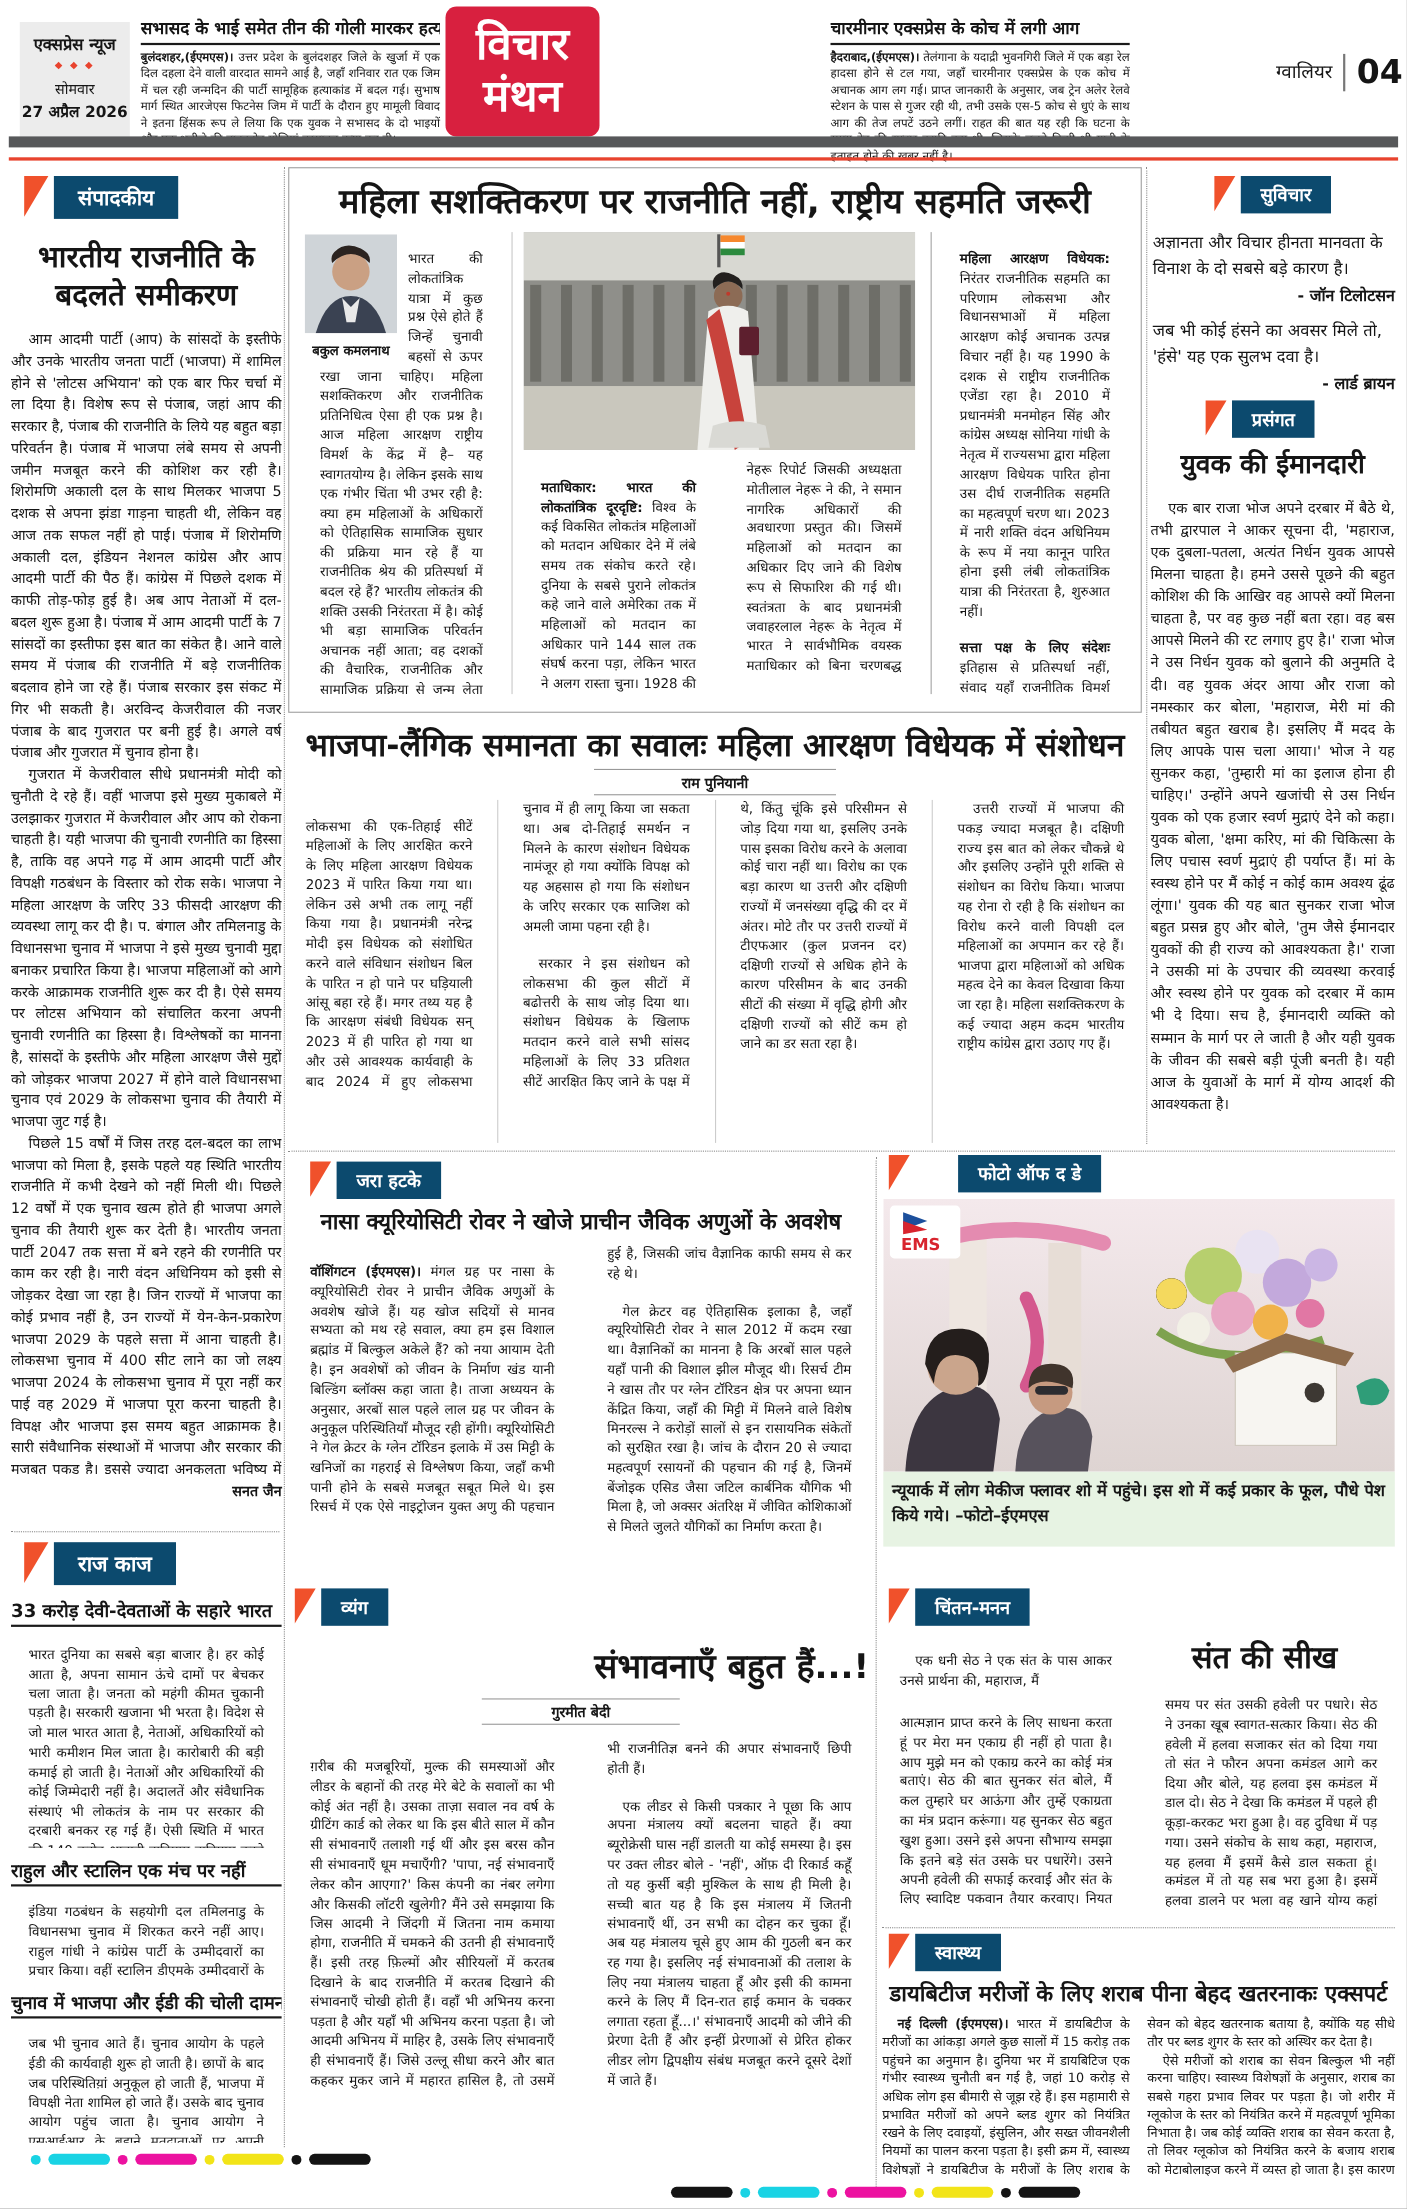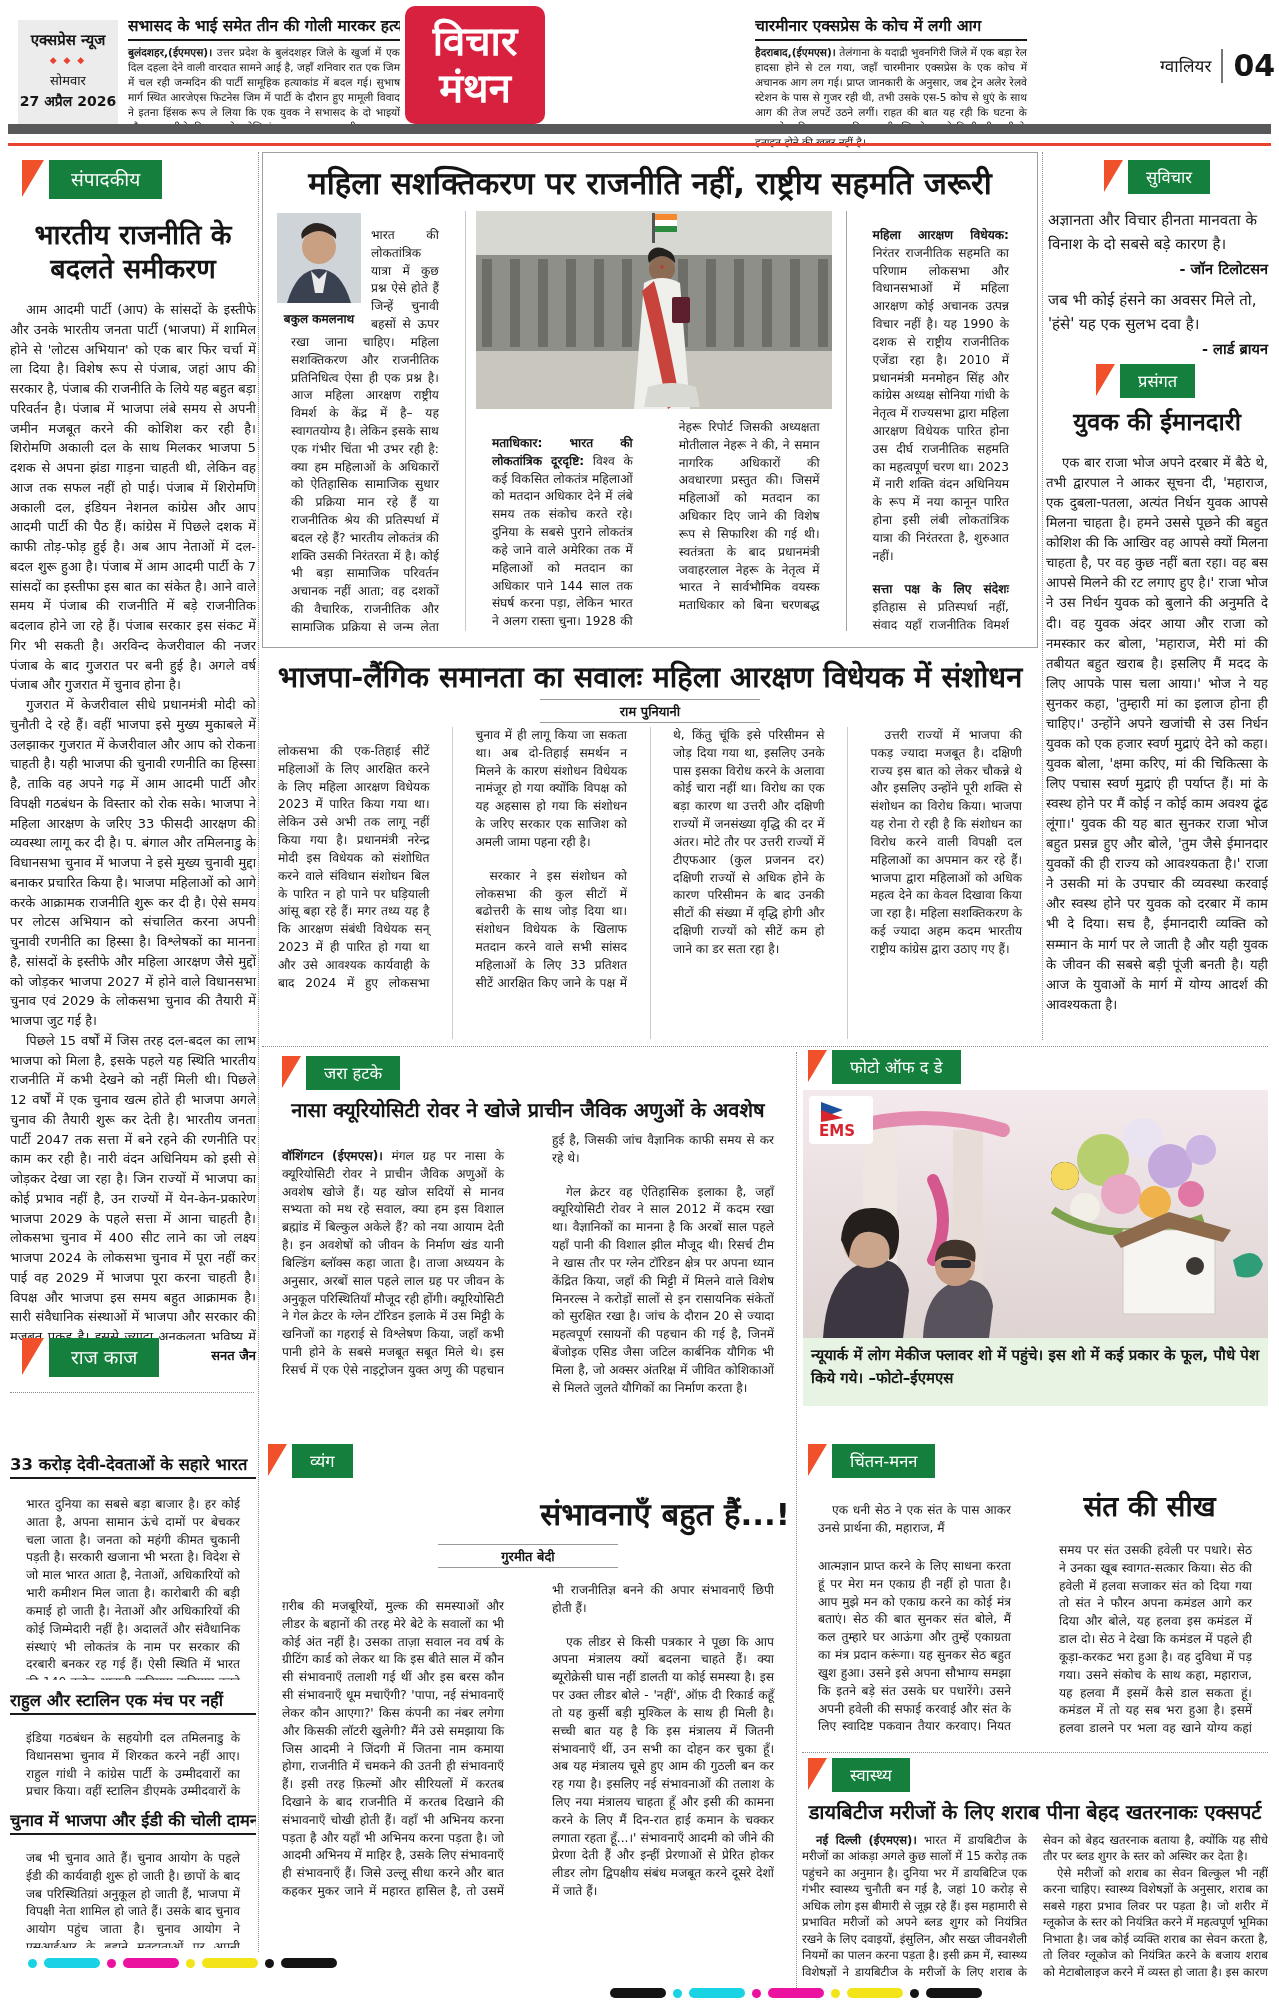--- a/index.html
+++ b/index.html
@@ -18,21 +18,21 @@
   .vicharbox{background:#d8203f;border-radius:10px;color:#fff;text-align:center;
     font-weight:bold;font-size:40px;line-height:1.18;padding-top:12px;}
   .gwal{display:flex;align-items:center;gap:10px;}
   .gwal .city{font-size:17px;border-right:2px solid #777;padding-right:10px;line-height:2;}
   .gwal .pg{font-size:30px;font-weight:bold;}
   .darkbar{background:#57585a;}
   .redline{background:#e8432e;}
   
   .badge{position:absolute;display:flex;align-items:flex-start;background:#fff;}
   .tri{width:0;height:0;border-top:37px solid #f0512b;border-right:22px solid transparent;margin-right:5px;}
-  .blbl{background:#15803d;color:#fff;font-weight:normal;font-size:19px;padding:6px 22px 7px;text-align:center;}
+  .blbl{background:#0c4a6e;color:#fff;font-weight:bold;font-size:19px;padding:6px 22px 7px;text-align:center;}
   .badge.small .tri{border-top-width:32px;border-right-width:19px;}
   .badge.small .blbl{font-size:16.5px;padding:5px 18px 6px;}
   
   .vdot{border-left:1px dotted #8a8a8a;}
   .hdot{border-top:1px dotted #8a8a8a;}
   
   .bt{font-size:13px;line-height:1.52;text-align:justify;overflow:hidden;}
   .bt p{margin:0;text-indent:16px;}
   .bt12{font-size:12.2px;line-height:1.46;text-align:justify;overflow:hidden;}
   .bt12 p{margin:16px;text-indent:14px;}
@@ -117,21 +117,21 @@
   </div>
   <div class="abs edhead" style="left:10px;top:218px;width:246px;">भारतीय राजनीति के बदलते समीकरण</div>
   <div class="abs bt" style="left:10px;top:300px;width:246px;height:1040px;">
     <p>आम आदमी पार्टी (आप) के सांसदों के इस्तीफे और उनके भारतीय जनता पार्टी (भाजपा) में शामिल होने से 'लोटस अभियान' को एक बार फिर चर्चा में ला दिया है। विशेष रूप से पंजाब, जहां आप की सरकार है, पंजाब की राजनीति के लिये यह बहुत बड़ा परिवर्तन है। पंजाब में भाजपा लंबे समय से अपनी जमीन मजबूत करने की कोशिश कर रही है। शिरोमणि अकाली दल के साथ मिलकर भाजपा 5 दशक से अपना झंडा गाड़ना चाहती थी, लेकिन वह आज तक सफल नहीं हो पाई। पंजाब में शिरोमणि अकाली दल, इंडियन नेशनल कांग्रेस और आप आदमी पार्टी की पैठ हैं। कांग्रेस में पिछले दशक में काफी तोड़-फोड़ हुई है। अब आप नेताओं में दल-बदल शुरू हुआ है। पंजाब में आम आदमी पार्टी के 7 सांसदों का इस्तीफा इस बात का संकेत है। आने वाले समय में पंजाब की राजनीति में बड़े राजनीतिक बदलाव होने जा रहे हैं। पंजाब सरकार इस संकट में गिर भी सकती है। अरविन्द केजरीवाल की नजर पंजाब के बाद गुजरात पर बनी हुई है। अगले वर्ष पंजाब और गुजरात में चुनाव होना है।</p>
     <p>गुजरात में केजरीवाल सीधे प्रधानमंत्री मोदी को चुनौती दे रहे हैं। वहीं भाजपा इसे मुख्य मुकाबले में उलझाकर गुजरात में केजरीवाल और आप को रोकना चाहती है। यही भाजपा की चुनावी रणनीति का हिस्सा है, ताकि वह अपने गढ़ में आम आदमी पार्टी और विपक्षी गठबंधन के विस्तार को रोक सके। भाजपा ने महिला आरक्षण के जरिए 33 फीसदी आरक्षण की व्यवस्था लागू कर दी है। प. बंगाल और तमिलनाडु के विधानसभा चुनाव में भाजपा ने इसे मुख्य चुनावी मुद्दा बनाकर प्रचारित किया है। भाजपा महिलाओं को आगे करके आक्रामक राजनीति शुरू कर दी है। ऐसे समय पर लोटस अभियान को संचालित करना अपनी चुनावी रणनीति का हिस्सा है। विश्लेषकों का मानना है, सांसदों के इस्तीफे और महिला आरक्षण जैसे मुद्दों को जोड़कर भाजपा 2027 में होने वाले विधानसभा चुनाव एवं 2029 के लोकसभा चुनाव की तैयारी में भाजपा जुट गई है।</p>
     <p>पिछले 15 वर्षों में जिस तरह दल-बदल का लाभ भाजपा को मिला है, इसके पहले यह स्थिति भारतीय राजनीति में कभी देखने को नहीं मिली थी। पिछले 12 वर्षों में एक चुनाव खत्म होते ही भाजपा अगले चुनाव की तैयारी शुरू कर देती है। भारतीय जनता पार्टी 2047 तक सत्ता में बने रहने की रणनीति पर काम कर रही है। नारी वंदन अधिनियम को इसी से जोड़कर देखा जा रहा है। जिन राज्यों में भाजपा का कोई प्रभाव नहीं है, उन राज्यों में येन-केन-प्रकारेण भाजपा 2029 के पहले सत्ता में आना चाहती है। लोकसभा चुनाव में 400 सीट लाने का जो लक्ष्य भाजपा 2024 के लोकसभा चुनाव में पूरा नहीं कर पाई वह 2029 में भाजपा पूरा करना चाहती है। विपक्ष और भाजपा इस समय बहुत आक्रामक है। सारी संवैधानिक संस्थाओं में भाजपा और सरकार की मजबूत पकड़ है। इससे ज्यादा अनुकूलता भविष्य में नहीं मिल सकती है।</p>
 
   </div>
   <div class="abs sig" style="left:10px;top:1346px;width:246px;">सनत जैन</div>
 
-  <div class="badge" style="left:22px;top:1338px;">
+  <div class="badge" style="left:22px;top:1402px;">
     <span class="tri"></span>
     <span class="blbl">राज काज</span>
   </div>
   <div class="abs subhead" style="left:10px;top:1452px;width:246px;">33 करोड़ देवी-देवताओं के सहारे भारत</div>
   <div class="abs bt12" style="left:10px;top:1480px;width:246px;height:200px;">
     <p style="text-indent:0">भारत दुनिया का सबसे बड़ा बाजार है। हर कोई आता है, अपना सामान ऊंचे दामों पर बेचकर चला जाता है। जनता को महंगी कीमत चुकानी पड़ती है। सरकारी खजाना भी भरता है। विदेश से जो माल भारत आता है, नेताओं, अधिकारियों को भारी कमीशन मिल जाता है। कारोबारी की बड़ी कमाई हो जाती है। नेताओं और अधिकारियों की कोई जिम्मेदारी नहीं है। अदालतें और संवैधानिक संस्थाएं भी लोकतंत्र के नाम पर सरकार की दरबारी बनकर रह गई हैं। ऐसी स्थिति में भारत की 140 करोड़ आबादी त्राहिमाम त्राहिमाम करते हुए, 33 करोड़ देवी देवताओं को याद करके बाल बच्चों का पेट पाल रही है। गहना गुरिया बिक गया। कर्ज अलग से चढ़ गया है। सरकार ने अच्छी तरह से समझा दिया है। देवी देवता ही तुम्हारी रक्षा कर सकते हैं। हर चार-पांच के बीच में एक देवी देवता है। फिर चिंता करने जैसी कोई बात भी नहीं है। जय श्री राम बोलो, कष्ट अपने आप दूर हो जाएंगे।</p>
   </div>
   <div class="abs subhead" style="left:10px;top:1688px;width:246px;">राहुल और स्टालिन एक मंच पर नहीं</div>
   <div class="abs bt12" style="left:10px;top:1714px;width:246px;height:88px;">
     <p style="text-indent:0">इंडिया गठबंधन के सहयोगी दल तमिलनाडु के विधानसभा चुनाव में शिरकत करने नहीं आए। राहुल गांधी ने कांग्रेस पार्टी के उम्मीदवारों का प्रचार किया। वहीं स्टालिन डीएमके उम्मीदवारों के पक्ष में चुनाव प्रचार करते रहे। यही स्थिति पश्चिम बंगाल में देखने को मिली। संसद में इंडिया गठबंधन एक बैठा हुआ दिखता है। जब राज्यों की बात आती है, तब गठबंधन के सहयोगी दल राहुल गांधी के साथ मंच साझा नहीं करते। यही विडंबना है। इसका फायदा मोदी सरकार उठाती है, आगे भी उठाती रहेगी।</p>
@@ -224,21 +224,21 @@
     <span class="blbl">जरा हटके</span>
   </div>
   <div class="abs bigtitle" style="left:266px;top:1096px;width:524px;font-size:20px;">नासा क्यूरियोसिटी रोवर ने खोजे प्राचीन जैविक अणुओं के अवशेष</div>
   <div class="abs cols2 bt12" style="left:266px;top:1132px;width:524px;height:282px;">
     <p style="text-indent:0"><b class="dl">वॉशिंगटन (ईएमएस)।</b>
       <span>मंगल ग्रह पर नासा के क्यूरियोसिटी रोवर ने प्राचीन जैविक अणुओं के अवशेष खोजे हैं। यह खोज सदियों से मानव सभ्यता को मथ रहे सवाल, क्या हम इस विशाल ब्रह्मांड में बिल्कुल अकेले हैं? को नया आयाम देती है। इन अवशेषों को जीवन के निर्माण खंड यानी बिल्डिंग ब्लॉक्स कहा जाता है। ताजा अध्ययन के अनुसार, अरबों साल पहले लाल ग्रह पर जीवन के अनुकूल परिस्थितियाँ मौजूद रही होंगी। क्यूरियोसिटी ने गेल क्रेटर के ग्लेन टॉरिडन इलाके में उस मिट्टी के खनिजों का गहराई से विश्लेषण किया, जहाँ कभी पानी होने के सबसे मजबूत सबूत मिले थे। इस रिसर्च में एक ऐसे नाइट्रोजन युक्त अणु की पहचान हुई है, जिसकी जांच वैज्ञानिक काफी समय से कर रहे थे।</span></p>
     <p>गेल क्रेटर वह ऐतिहासिक इलाका है, जहाँ क्यूरियोसिटी रोवर ने साल 2012 में कदम रखा था। वैज्ञानिकों का मानना है कि अरबों साल पहले यहाँ पानी की विशाल झील मौजूद थी। रिसर्च टीम ने खास तौर पर ग्लेन टॉरिडन क्षेत्र पर अपना ध्यान केंद्रित किया, जहाँ की मिट्टी में मिलने वाले विशेष मिनरल्स ने करोड़ों सालों से इन रासायनिक संकेतों को सुरक्षित रखा है। जांच के दौरान 20 से ज्यादा महत्वपूर्ण रसायनों की पहचान की गई है, जिनमें बेंजोइक एसिड जैसा जटिल कार्बनिक यौगिक भी मिला है, जो अक्सर अंतरिक्ष में जीवित कोशिकाओं से मिलते जुलते यौगिकों का निर्माण करता है।</p>
     <p>वैज्ञानिक अभी भी इस बात को लेकर बेहद सतर्क हैं कि वे इसे सीधे तौर पर एलियन का मिलना न कहें, लेकिन रसायनों का यह मेल-जोल कुछ बड़ा इशारा कर रहा है। मुताबिक, ये अणु तीन अलग-अलग तरीकों से पैदा हो सकते हैं: पहला, प्राचीन काल में मंगल पर रहने वाले छोटे जीवों से बने हों।</p>
   </div>
 
-  <div class="badge small" style="left:808px;top:1050px;">
+  <div class="badge small" style="left:808px;top:1050px;gap:39px;">
     <span class="tri"></span>
     <span class="blbl">फोटो ऑफ द डे</span>
   </div>
   <div class="abs" style="left:803px;top:1090px;width:465px;height:248px;">
     <svg width="465" height="248">
       <defs>
         <linearGradient id="bgph" x1="0" y1="0" x2="0" y2="1">
           <stop offset="0" stop-color="#f4e9ec"></stop>
             <stop offset="1" stop-color="#ded4d2"></stop>
         </linearGradient>

